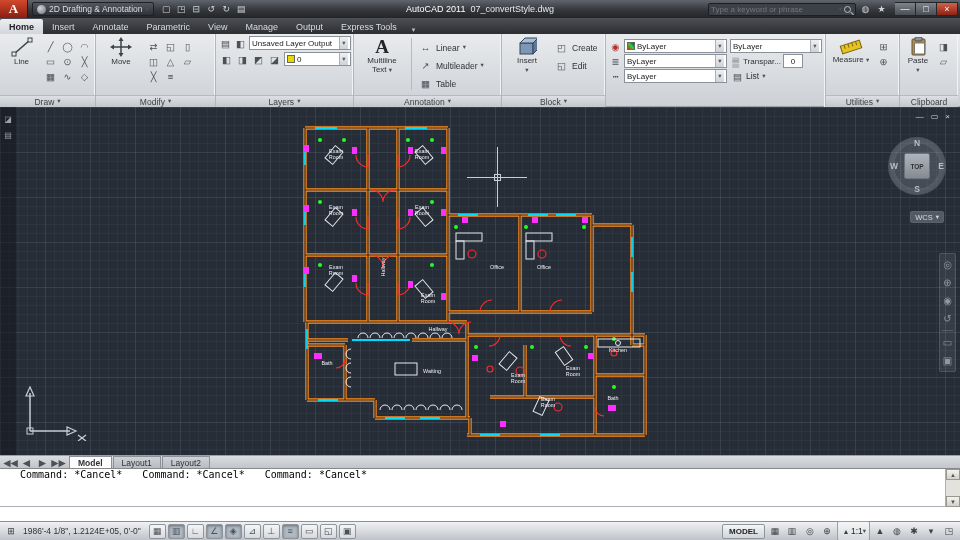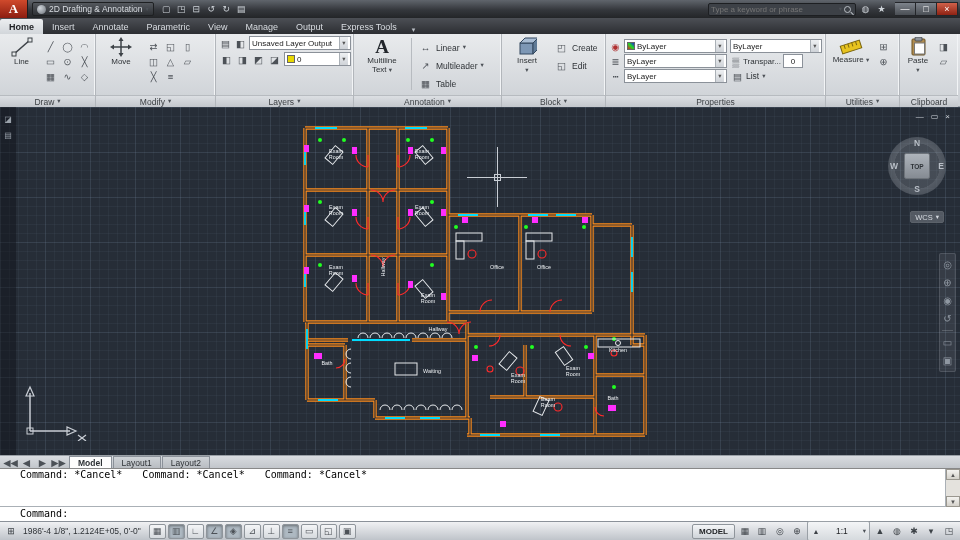--- a/index.html
+++ b/index.html
@@ -122,21 +122,21 @@
     font-size:8.5px;color:#1d1f22;border-top:1px solid #8b9199;z-index:26;padding:0 3px;}
   #coords{font-size:8.5px;color:#2e3236;margin:0 6px 0 2px;white-space:nowrap;}
   .tg{width:17px;height:15px;border:1px solid #8f959b;border-radius:2px;background:linear-gradient(#f4f5f7,#d6dade);
     display:inline-flex;align-items:center;justify-content:center;font-size:9px;color:#4c5157;}
   .tg.on{background:#aeb9c2;box-shadow:inset 0 1px 3px rgba(0,0,0,.4);}
   #model-btn{height:15px;padding:0 6px;border:1px solid #8f959b;border-radius:2px;
     background:linear-gradient(#f4f5f7,#cfd4d9);font-size:8px;font-weight:bold;display:flex;align-items:center;}
   .sb-group{display:flex;gap:1px;align-items:center;}
   .sb-ico{width:16px;height:15px;display:inline-flex;align-items:center;justify-content:center;
     font-size:9px;color:#3d4247;border:1px solid transparent;}
-  #scale-chip{display:flex;align-items:center;gap:15px;height:20px;padding:0 3px;border:1px solid #9aa0a6;
+  #scale-chip{display:flex;align-items:center;gap:0;height:20px;padding:0 3px;border:1px solid #9aa0a6;
     border-radius:2px;background:linear-gradient(#f4f5f7,#d6dade);}
   .spacer{flex:1;}
 </style>
 </head>
 <body>
 
 <div id="app">
 
   <div id="titlebar">
     <div class="logo">A</div>
@@ -146,20 +146,23 @@
       <span class="caret">▾</span>
     </div>
     <div class="qat">
         <span class="gi">▢</span>
         <span class="gi">◳</span>
         <span class="gi">⊟</span>
         <span class="gi">↺</span>
         <span class="gi">↻</span>
         <span class="gi">▤</span>
       </div>
+    <div id="title-text">
+      <b>AutoCAD 2011</b>&nbsp;&nbsp;<span>07_convertStyle.dwg</span>
+    </div>
     <div class="tb-right">
       <div class="searchbox">
         <input placeholder="Type a keyword or phrase" style="">
         <span class="caret">▾</span>
         <span class="mag"></span>
       </div>
       <span class="tb-ico">◍</span>
       <span class="tb-ico">★</span>
       <div class="winbtns">
         <span class="winbtn">—</span>
@@ -377,23 +380,20 @@
             <div class="dd" style="width:20px;justify-content:center">
               <span>0</span>
             </div>
           </div>
           <div class="arow" style="height:14px">
             <span class="gi" style="width:11px">▤</span>
             <span>List</span>
             <span class="caret">▾</span>
           </div>
         </div>
-      </div>
-      <div class="plabel">
-        <span>Properties</span>
       </div>
     </div>
 
     <div class="panel" style="width:74px">
       <div class="pbody">
         <div class="bigbtn">
           <svg width="24" height="18">
             <g transform="rotate(-18 12 10)">
               <rect x="2" y="6" width="20" height="8" fill="#e7c31f" stroke="#7a6510"></rect>
               <line x1="6" y1="6" x2="6" y2="10" stroke="#7a6510"></line>
@@ -643,23 +643,20 @@
     <div class="ltab active">Model</div>
     <div class="ltab">Layout1</div>
     <div class="ltab">Layout2</div>
   </div>
 
   <div id="cmd">
     <div id="cmd-history"><span class="cmdline">Command: *Cancel*</span><span class="cmdline">Command: *Cancel*</span><span class="cmdline">Command: *Cancel*</span></div>
     <div id="cmd-scroll">
       <span class="btn">▲</span>
       <span class="btn">▼</span>
-    </div>
-    <div id="cmd-prompt">
-      <span class="cmdline">Command:</span>
     </div>
   </div>
 
   <div id="statusbar">
     <span class="sb-ico">⊞</span>
     <span id="coords">1986'-4 1/8", 1.2124E+05, 0'-0"</span>
     <span class="tg">▦</span>
     <span class="tg on">▥</span>
     <span class="tg">∟</span>
     <span class="tg on">∠</span>

